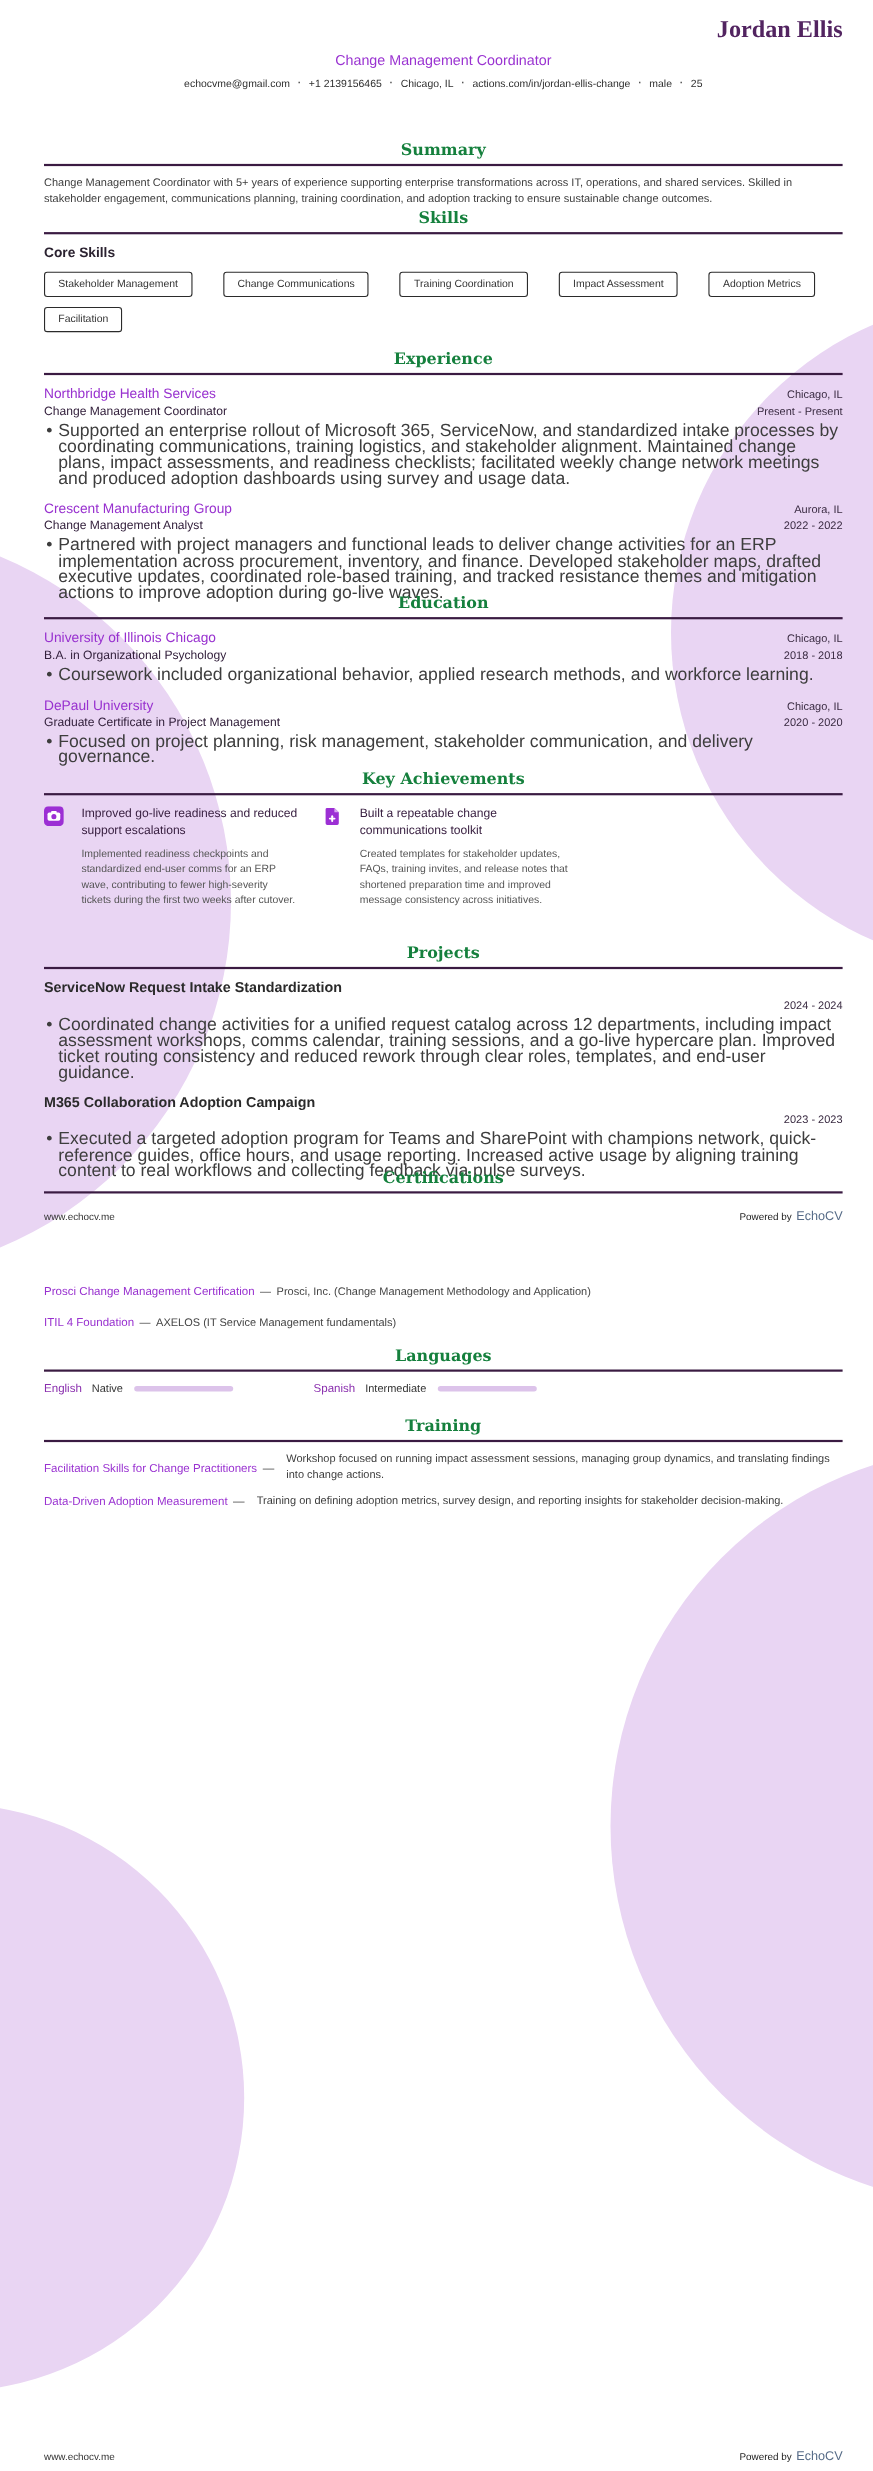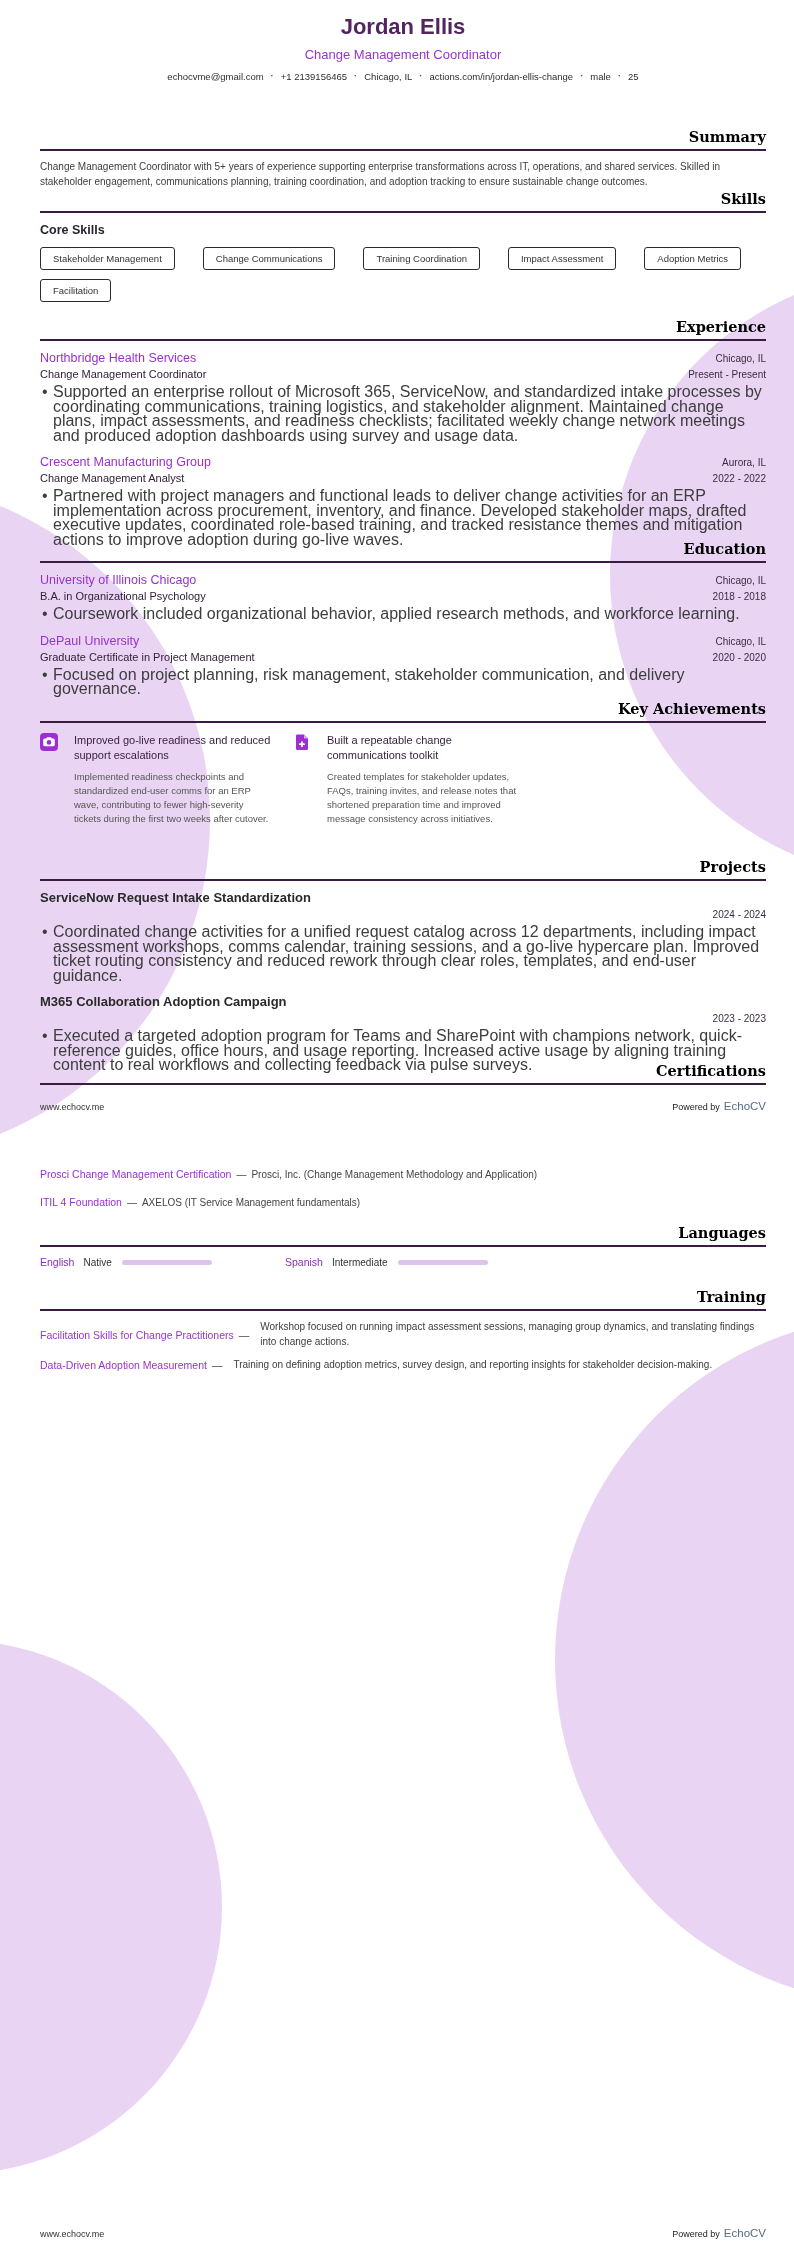--- a/index.html
+++ b/index.html
@@ -8,28 +8,28 @@
   
   .blob{position:absolute;border-radius:50%;background:#e9d5f3;z-index:0;}
   #blob-a{left:610px;top:270px;width:610px;height:610px;}
   #blob-b{left:-470px;top:480px;width:680px;height:680px;}
   #blob-c{left:555px;top:1315px;width:690px;height:690px;}
   #blob-d{left:-312px;top:1640px;width:534px;height:534px;}
 
   section, .footer{position:absolute;left:0;width:794px;box-sizing:border-box;
         padding:0 28px 0 40px;z-index:1;}
   h1,h2,h3,p,ul{margin:0;padding:0;}
-  h2.sec{text-align:right;font-family:"DejaVu Serif",serif;font-size:14.5px;
-        font-weight:700;color:#000000;line-height:18px;}
+  h2.sec{text-align:center;font-family:"DejaVu Serif",serif;font-size:14.5px;
+        font-weight:700;color:#15803d;line-height:18px;}
   .rule{height:2px;background:#3a1b42;margin-top:3px;}
   .sec-body{margin-top:9px;}
 
   
   #cv-header{top:14px;text-align:center;}
-  .name{font-family:Liberation Sans, sans-serif;font-size:22px;font-weight:700;color:#522460;line-height:26px;}
+  .name{font-family:Liberation Serif, serif;font-size:22px;font-weight:700;color:#522460;line-height:26px;text-align:right;}
   .jobtitle{font-size:13px;color:#9a33d1;margin-top:7px;line-height:16px;}
   .contact{font-size:9.5px;color:#2e2e2e;margin-top:8px;line-height:12px;}
   .contact .sep{display:inline-block;margin:0 7px;color:#555;font-weight:bold;transform:translateY(-1px);}
 
   
   .body-text{font-size:10px;line-height:14.5px;color:#3d3d3d;}
   .row{display:flex;justify-content:space-between;align-items:baseline;}
   .org{font-size:12.5px;font-weight:500;color:#9831cf;line-height:16px;}
   .role{font-size:11px;font-weight:500;color:#33203c;line-height:15px;margin-top:1px;}
   .meta{font-size:10px;color:#3a2b42;white-space:nowrap;}

